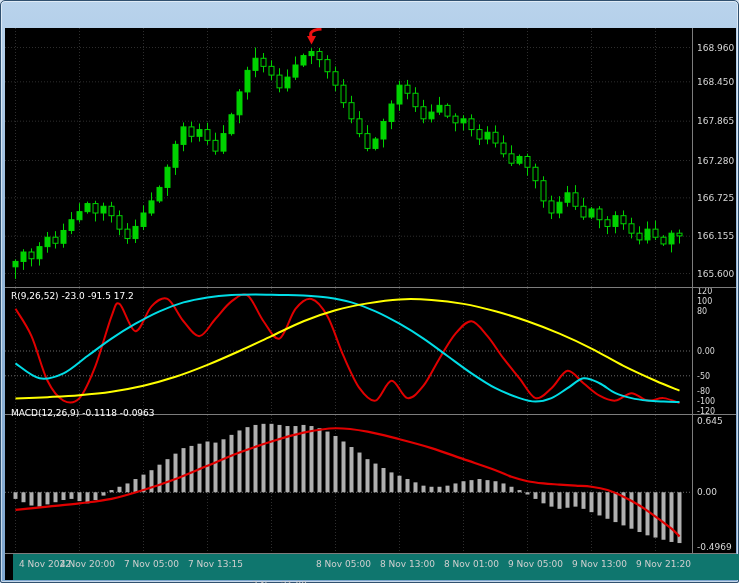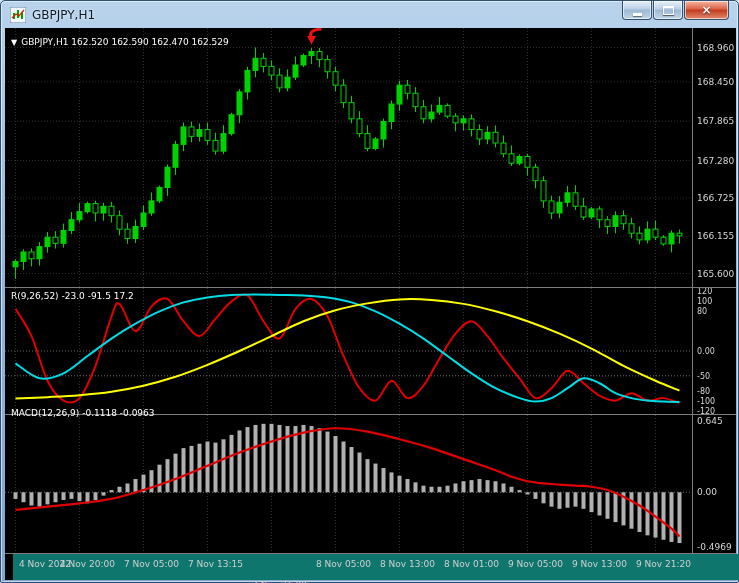--- a/index.html
+++ b/index.html
@@ -33,43 +33,20 @@
   #label-macd{top:380px;}
   .marker{color:#ffffff;font-size:8px;margin-right:4px;}
   .time-axis{position:absolute;left:8px;top:526px;width:731px;height:26px;background:#0f766e;}
   .time-axis span{position:absolute;top:5px;color:#cfcfcf;font-size:9px;white-space:nowrap;}
   .price-axis-overlay{position:absolute;left:688px;top:0;width:43px;height:526px;z-index:6;}
 </style>
 </head>
 <body>
 
 <div class="window">
-  <div class="titlebar">
-    <span class="app-icon">
-      <svg width="16" height="16" viewBox="0 0 16 16">
-        <rect x="0" y="0" width="16" height="16" fill="#f4f7fa" stroke="#5a7a9a"></rect>
-        <rect x="3" y="6" width="2" height="6" fill="#00a000"></rect>
-        <rect x="7" y="3" width="2" height="8" fill="#00a000"></rect>
-        <rect x="11" y="5" width="2" height="7" fill="#00a000"></rect>
-        <polyline points="2,11 6,7 9,9 14,3" fill="none" stroke="#cc2200" stroke-width="1.2"></polyline>
-      </svg>
-    </span>
-    <span class="title">GBPJPY,H1</span>
-    <div class="controls">
-      <div class="btn">
-        <span class="glyph-min"></span>
-      </div>
-      <div class="btn">
-        <span class="glyph-max"></span>
-      </div>
-      <div class="btn close">
-        <span class="glyph-close">×</span>
-      </div>
-    </div>
-  </div>
 
   <div class="client">
     <svg id="svg-main" class="pane-svg" width="731" height="259">
         <line x1="10.5" y1="0" x2="10.5" y2="259" stroke="#2e2e2e" stroke-dasharray="1,2"></line>
         <line x1="74.5" y1="0" x2="74.5" y2="259" stroke="#2e2e2e" stroke-dasharray="1,2"></line>
         <line x1="138.5" y1="0" x2="138.5" y2="259" stroke="#2e2e2e" stroke-dasharray="1,2"></line>
         <line x1="202.5" y1="0" x2="202.5" y2="259" stroke="#2e2e2e" stroke-dasharray="1,2"></line>
         <line x1="266.5" y1="0" x2="266.5" y2="259" stroke="#2e2e2e" stroke-dasharray="1,2"></line>
         <line x1="330.5" y1="0" x2="330.5" y2="259" stroke="#2e2e2e" stroke-dasharray="1,2"></line>
         <line x1="394.5" y1="0" x2="394.5" y2="259" stroke="#2e2e2e" stroke-dasharray="1,2"></line>
@@ -390,23 +367,20 @@
         <rect x="632.5" y="77.27999999999999" width="4" height="39.74400000000003" fill="#b0b0b0"></rect>
         <rect x="640.5" y="77.27999999999999" width="4" height="43.056" fill="#b0b0b0"></rect>
         <rect x="648.5" y="77.27999999999999" width="4" height="45.263999999999996" fill="#b0b0b0"></rect>
         <rect x="656.5" y="77.27999999999999" width="4" height="47.471999999999994" fill="#b0b0b0"></rect>
         <rect x="664.5" y="77.27999999999999" width="4" height="49.68000000000001" fill="#b0b0b0"></rect>
         <rect x="672.5" y="77.27999999999999" width="4" height="50.784000000000006" fill="#b0b0b0"></rect>
         <path d="M10.5 94.94399999999999 C 15.833333333333332 94.392 31.833333333333336 92.73599999999999 42.5 91.63199999999999 C 53.166666666666664 90.52799999999999 63.833333333333336 89.60799999999999 74.5 88.32 C 85.16666666666667 87.032 95.83333333333333 86.112 106.5 83.904 C 117.16666666666667 81.696 127.83333333333333 78.38399999999999 138.5 75.07199999999999 C 149.16666666666666 71.75999999999999 159.83333333333334 68.08 170.5 64.032 C 181.16666666666666 59.983999999999995 191.83333333333334 55.2 202.5 50.784 C 213.16666666666666 46.367999999999995 223.83333333333334 41.583999999999996 234.5 37.535999999999994 C 245.16666666666666 33.48799999999999 255.83333333333334 29.807999999999993 266.5 26.49599999999999 C 277.1666666666667 23.18399999999999 287.8333333333333 19.871999999999993 298.5 17.663999999999994 C 309.1666666666667 15.455999999999996 319.8333333333333 13.432000000000002 330.5 13.248000000000001 C 341.1666666666667 13.064 351.8333333333333 14.719999999999988 362.5 16.559999999999988 C 373.1666666666667 18.399999999999988 383.8333333333333 21.528 394.5 24.288 C 405.1666666666667 27.048000000000002 415.8333333333333 29.807999999999993 426.5 33.11999999999999 C 437.1666666666667 36.43199999999999 447.8333333333333 40.48 458.5 44.16 C 469.1666666666667 47.839999999999996 482.5 52.256 490.5 55.199999999999996 C 498.5 58.14399999999999 501.1666666666667 59.983999999999995 506.5 61.82399999999999 C 511.8333333333333 63.66399999999999 517.1666666666666 65.136 522.5 66.24 C 527.8333333333334 67.344 533.1666666666666 67.896 538.5 68.448 C 543.8333333333334 68.99999999999999 549.1666666666666 69.18399999999998 554.5 69.55199999999998 C 559.8333333333334 69.91999999999997 565.1666666666666 70.28799999999998 570.5 70.65599999999999 C 575.8333333333334 71.024 581.1666666666666 71.02399999999999 586.5 71.75999999999999 C 591.8333333333334 72.496 597.1666666666666 73.41599999999998 602.5 75.07199999999999 C 607.8333333333334 76.728 613.1666666666666 79.12 618.5 81.696 C 623.8333333333334 84.27199999999999 629.1666666666666 87.216 634.5 90.52799999999999 C 639.8333333333334 93.83999999999999 645.1666666666666 97.704 650.5 101.568 C 655.8333333333334 105.432 662.5 110.4 666.5 113.712 C 670.5 117.024 673.1666666666666 120.15200000000002 674.5 121.44000000000001" stroke="#e00000" stroke-width="2.2" fill="none"></path>
       </svg>
     <div class="sep" style="top:525px"></div>
 
-    <div class="pane-label" id="label-main">
-      <span class="marker">▼</span><span>GBPJPY,H1 162.520 162.590 162.470 162.529</span>
-    </div>
     <div class="pane-label" id="label-mid">R(9,26,52) -23.0 -91.5 17.2</div>
     <div class="pane-label" id="label-macd">MACD(12,26,9) -0.1118 -0.0963</div>
 
     <div class="time-axis" id="time-axis">
         <span style="left: 6px;">4 Nov 2022</span>
         <span style="left: 74.5px; transform: translateX(-50%);">4 Nov 20:00</span>
         <span style="left: 138.5px; transform: translateX(-50%);">7 Nov 05:00</span>
         <span style="left: 202.5px; transform: translateX(-50%);">7 Nov 13:15</span>
         <span style="left: 266.5px; transform: translateX(-50%); margin-top: 21px;">7 Nov 21:00</span>
         <span style="left: 330.5px; transform: translateX(-50%);">8 Nov 05:00</span>

